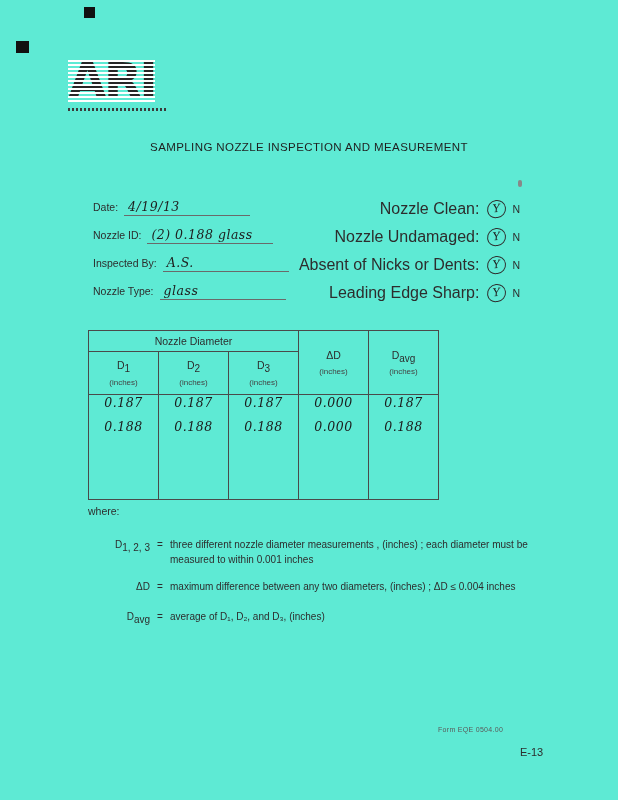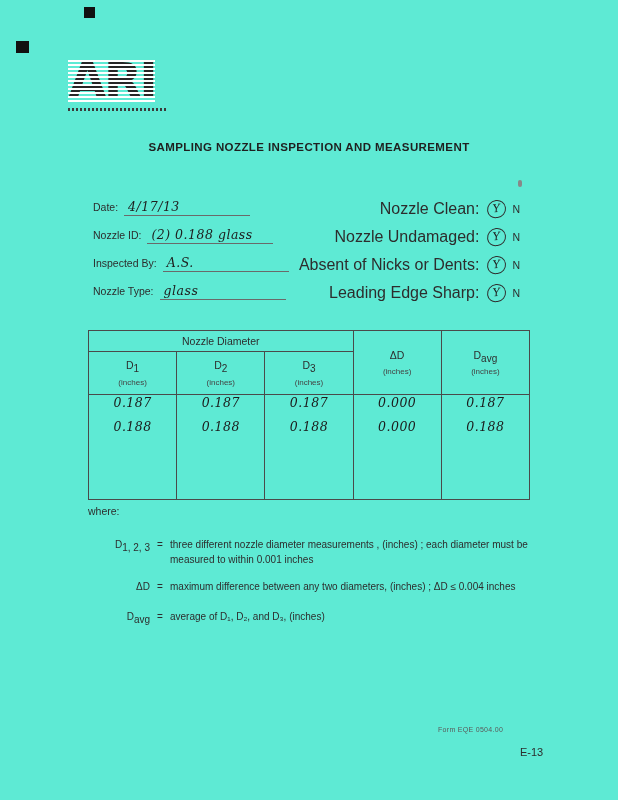--- a/index.html
+++ b/index.html
@@ -20,21 +20,21 @@
     letter-spacing:-3px;color:#262626;
   }
   .logo-text::after{
     content:"";position:absolute;inset:0;
     background:repeating-linear-gradient(to bottom,rgba(255,255,255,0) 0 2.5px,#fff 2.5px 4px);
   }
   .logo-caption{width:98px;height:3px;margin-top:4px;
     background:repeating-linear-gradient(to right,#3a3a3a 0 2px,transparent 2px 4px);}
 
   .title{position:absolute;top:141px;left:0;width:100%;text-align:center;margin:0;
-    font-size:11.5px;font-weight:bold;letter-spacing:0.4px;color:#1f1f1f;}
+    font-size:11.5px;font-weight:normal;letter-spacing:0.4px;color:#1f1f1f;}
 
   
   .fields-left{position:absolute;left:93px;top:199px;}
   .field-row{display:flex;align-items:baseline;margin-bottom:10px;height:18px;}
   .field-label{font-size:10.5px;color:#2d2d2d;margin-right:6px;white-space:nowrap;}
   .field-value{
     font-family:"DejaVu Serif",serif;font-style:italic;font-size:12.5px;color:#1e1e1e;
     border-bottom:1px solid #6a6a6a;padding:0 10px 1px 4px;min-width:112px;display:inline-block;
     white-space:nowrap;letter-spacing:0.5px;
   }
@@ -43,21 +43,21 @@
   .yn-label{font-size:16px;color:#2d2d2d;text-align:right;white-space:nowrap;}
   .circle-y{
     display:inline-block;margin-left:8px;width:17px;height:16px;line-height:16px;text-align:center;
     border:1.5px solid #2f2f2f;border-radius:62% 55% 58% 52%;
     font-family:"DejaVu Serif",serif;font-style:italic;font-size:11px;color:#1e1e1e;
     transform:rotate(-7deg);
   }
   .no-label{margin-left:6px;font-size:10.5px;color:#2d2d2d;}
 
   
-  .nozzle-table{position:absolute;left:88px;top:330px;width:442px;border-collapse:collapse;table-layout:fixed;}
+  .nozzle-table{position:absolute;left:88px;top:330px;width:351px;border-collapse:collapse;table-layout:fixed;}
   .nozzle-table td{border:1px solid #4a4a4a;padding:0;}
   .group-head{height:20px;text-align:center;font-size:10.5px;color:#2d2d2d;}
   .col-head{height:42px;text-align:center;vertical-align:middle;font-size:10.5px;color:#2d2d2d;}
   .subsc{font-size:10px;vertical-align:sub;}
   .unit{display:block;font-size:8px;color:#444;margin-top:3px;}
   .data-cell{height:104px;vertical-align:top;text-align:center;padding-top:7px;}
   .hw-val{font-family:"DejaVu Serif",serif;font-style:italic;font-size:12.5px;color:#1b1b1b;
     margin-bottom:9px;letter-spacing:0.5px;}
 
   .where{position:absolute;left:88px;top:505px;font-size:10.5px;color:#2d2d2d;}
@@ -83,21 +83,21 @@
   <div class="logo">
     <div class="logo-text">ARI</div>
     <div class="logo-caption"></div>
   </div>
 
   <h1 class="title">SAMPLING NOZZLE INSPECTION AND MEASUREMENT</h1>
 
   <div class="fields-left">
     <div class="field-row">
       <span class="field-label">Date:</span>
-      <span class="field-value">4/17/13</span>
+      <span class="field-value">4/19/13</span>
     </div>
     <div class="field-row">
       <span class="field-label">Nozzle ID:</span>
       <span class="field-value">(2) 0.188 glass</span>
     </div>
     <div class="field-row">
       <span class="field-label">Inspected By:</span>
       <span class="field-value">A.S.</span>
     </div>
     <div class="field-row">

